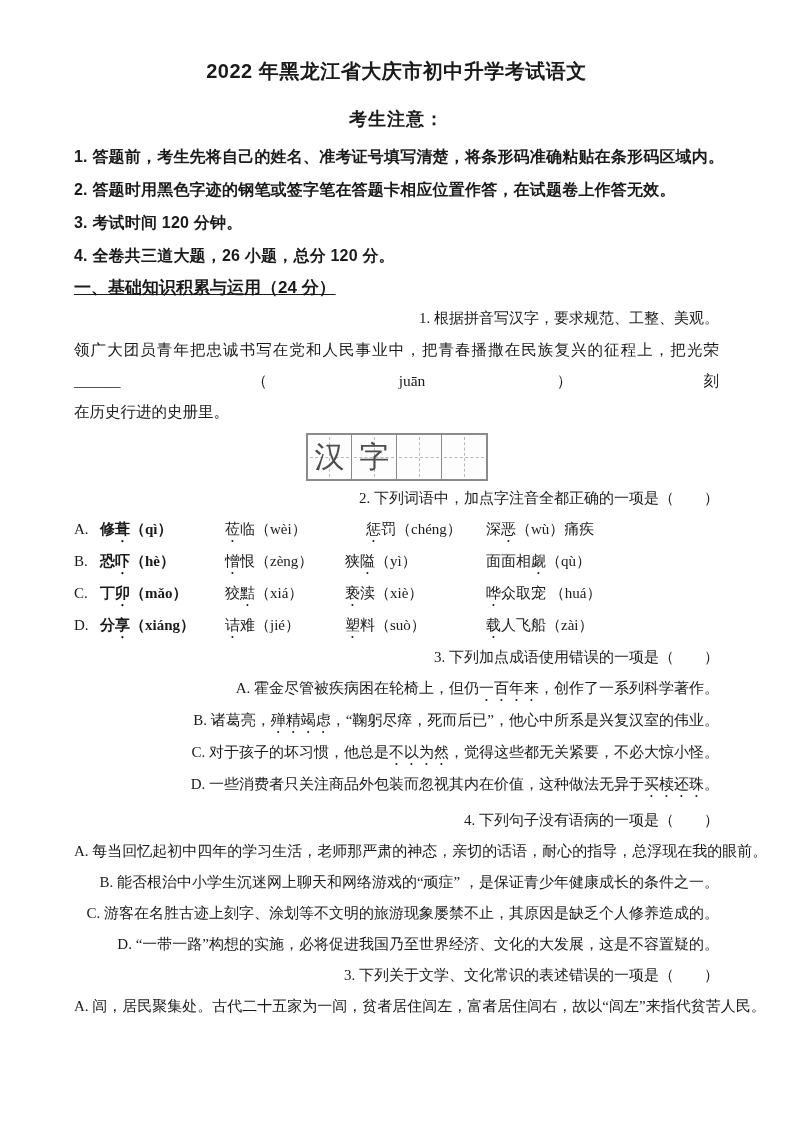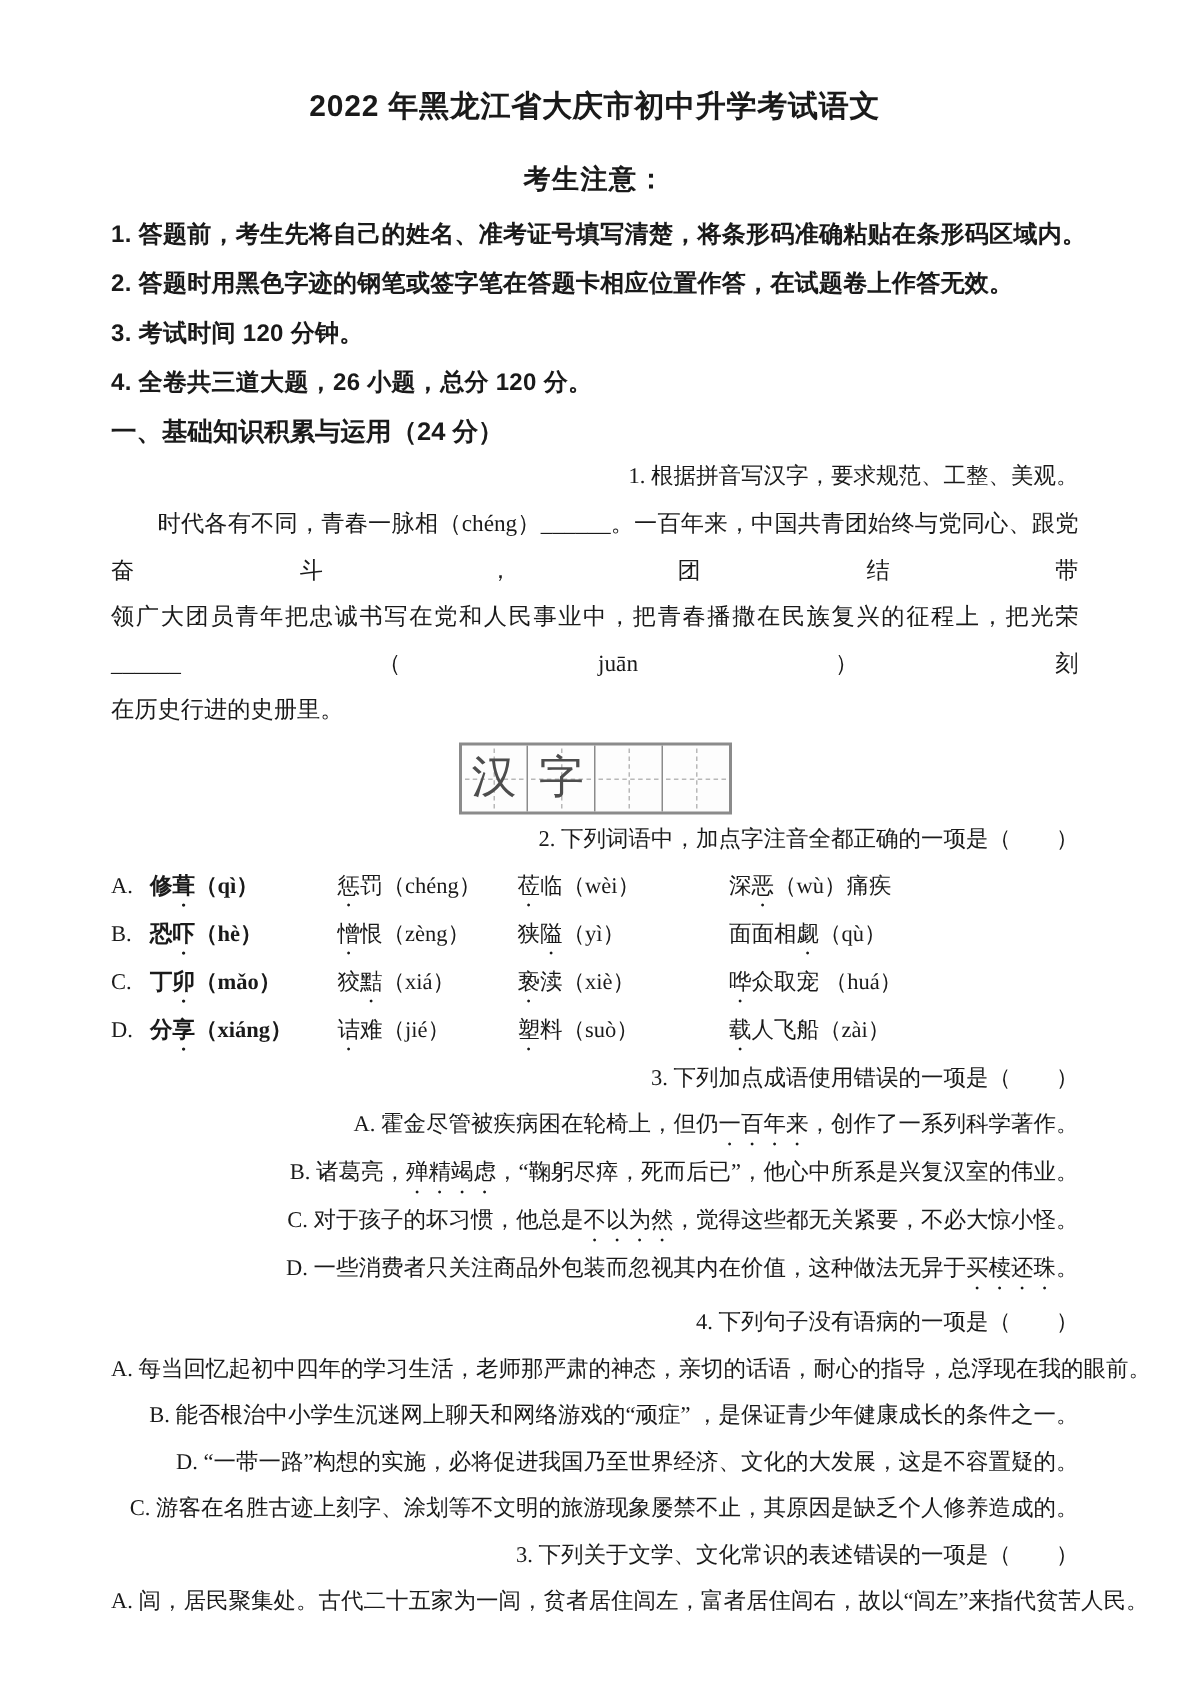--- a/index.html
+++ b/index.html
@@ -39,20 +39,21 @@
     line-height: 33px;
     letter-spacing: 0.2px;
     white-space: nowrap;
   }
   .section-heading {
     margin: 0;
     font-family: "Liberation Sans", "DejaVu Sans", sans-serif;
     font-weight: 700;
     font-size: 17px;
     line-height: 31px;
+    text-decoration: underline;
   }
 
   
   .stem, .opt-line {
     margin: 0;
     font-size: 15px;
     line-height: 31px;
     white-space: nowrap;
     text-align: right;
   }
@@ -123,21 +124,20 @@
     <p class="notice-line">1. 答题前，考生先将自己的姓名、准考证号填写清楚，将条形码准确粘贴在条形码区域内。</p>
     <p class="notice-line">2. 答题时用黑色字迹的钢笔或签字笔在答题卡相应位置作答，在试题卷上作答无效。</p>
     <p class="notice-line">3. 考试时间 120 分钟。</p>
     <p class="notice-line">4. 全卷共三道大题，26 小题，总分 120 分。</p>
   </div>
 
   <p class="section-heading">一、基础知识积累与运用（24 分）</p>
 
   <div>
     <p class="stem">1. 根据拼音写汉字，要求规范、工整、美观。</p>
-    <p class="passage-line indent just">时代各有不同，青春一脉相（chéng）______。一百年来，中国共青团始终与党同心、跟党奋斗，团结带</p>
     <p class="passage-line just">领广大团员青年把忠诚书写在党和人民事业中，把青春播撒在民族复兴的征程上，把光荣______（juān）刻</p>
     <p class="passage-line">在历史行进的史册里。</p>
 
     <div class="grid-wrap">
       <div class="grid-cell">
         <span class="grid-char">汉</span>
       </div>
       <div class="grid-cell">
         <span class="grid-char">字</span>
       </div>
@@ -148,22 +148,22 @@
         <span class="grid-char"></span>
       </div>
     </div>
   </div>
 
   <div>
     <p class="stem">2. 下列词语中，加点字注音全都正确的一项是（　　）</p>
     <div class="opt-row">
       <span class="opt-label">A.</span>
       <span class="g g1">修<span class="em-dot">葺</span>（qì）</span>
+      <span class="g g3"><span class="em-dot">莅</span>临（wèi）</span>
       <span class="g g2"><span class="em-dot">惩</span>罚（chéng）</span>
-      <span class="g g3"><span class="em-dot">莅</span>临（wèi）</span>
       <span class="g g4">深<span class="em-dot">恶</span>（wù）痛疾</span>
     </div>
     <div class="opt-row">
       <span class="opt-label">B.</span>
       <span class="g g1">恐<span class="em-dot">吓</span>（hè）</span>
       <span class="g g2"><span class="em-dot">憎</span>恨（zèng）</span>
       <span class="g g3">狭<span class="em-dot">隘</span>（yì）</span>
       <span class="g g4">面面相<span class="em-dot">觑</span>（qù）</span>
     </div>
     <div class="opt-row">
@@ -187,22 +187,22 @@
     <p class="opt-line">A. 霍金尽管被疾病困在轮椅上，但仍<span class="em-dot">一百年来</span>，创作了一系列科学著作。</p>
     <p class="opt-line">B. 诸葛亮，<span class="em-dot">殚精竭虑</span>，“鞠躬尽瘁，死而后已”，他心中所系是兴复汉室的伟业。</p>
     <p class="opt-line">C. 对于孩子的坏习惯，他总是<span class="em-dot">不以为然</span>，觉得这些都无关紧要，不必大惊小怪。</p>
     <p class="opt-line">D. 一些消费者只关注商品外包装而忽视其内在价值，这种做法无异于<span class="em-dot">买椟还珠</span>。</p>
   </div>
 
   <div style="margin-top:4px;">
     <p class="stem">4. 下列句子没有语病的一项是（　　）</p>
     <p class="opt-line">A. 每当回忆起初中四年的学习生活，老师那严肃的神态，亲切的话语，耐心的指导，总浮现在我的眼前。</p>
     <p class="opt-line">B. 能否根治中小学生沉迷网上聊天和网络游戏的“顽症” ，是保证青少年健康成长的条件之一。</p>
+    <p class="opt-line">C. 游客在名胜古迹上刻字、涂划等不文明的旅游现象屡禁不止，其原因是缺乏个人修养造成的。</p>
     <p class="opt-line">D. “一带一路”构想的实施，必将促进我国乃至世界经济、文化的大发展，这是不容置疑的。</p>
-    <p class="opt-line">C. 游客在名胜古迹上刻字、涂划等不文明的旅游现象屡禁不止，其原因是缺乏个人修养造成的。</p>
   </div>
 
   <div>
     <p class="stem">3. 下列关于文学、文化常识的表述错误的一项是（　　）</p>
     <p class="opt-line">A. 闾，居民聚集处。古代二十五家为一闾，贫者居住闾左，富者居住闾右，故以“闾左”来指代贫苦人民。</p>
   </div>
 
 </div>
 
 </body></html>

